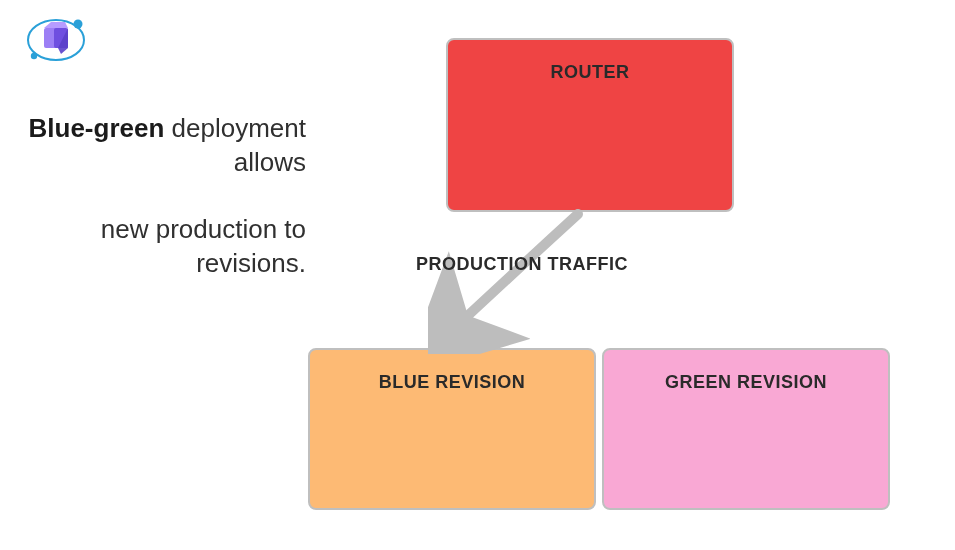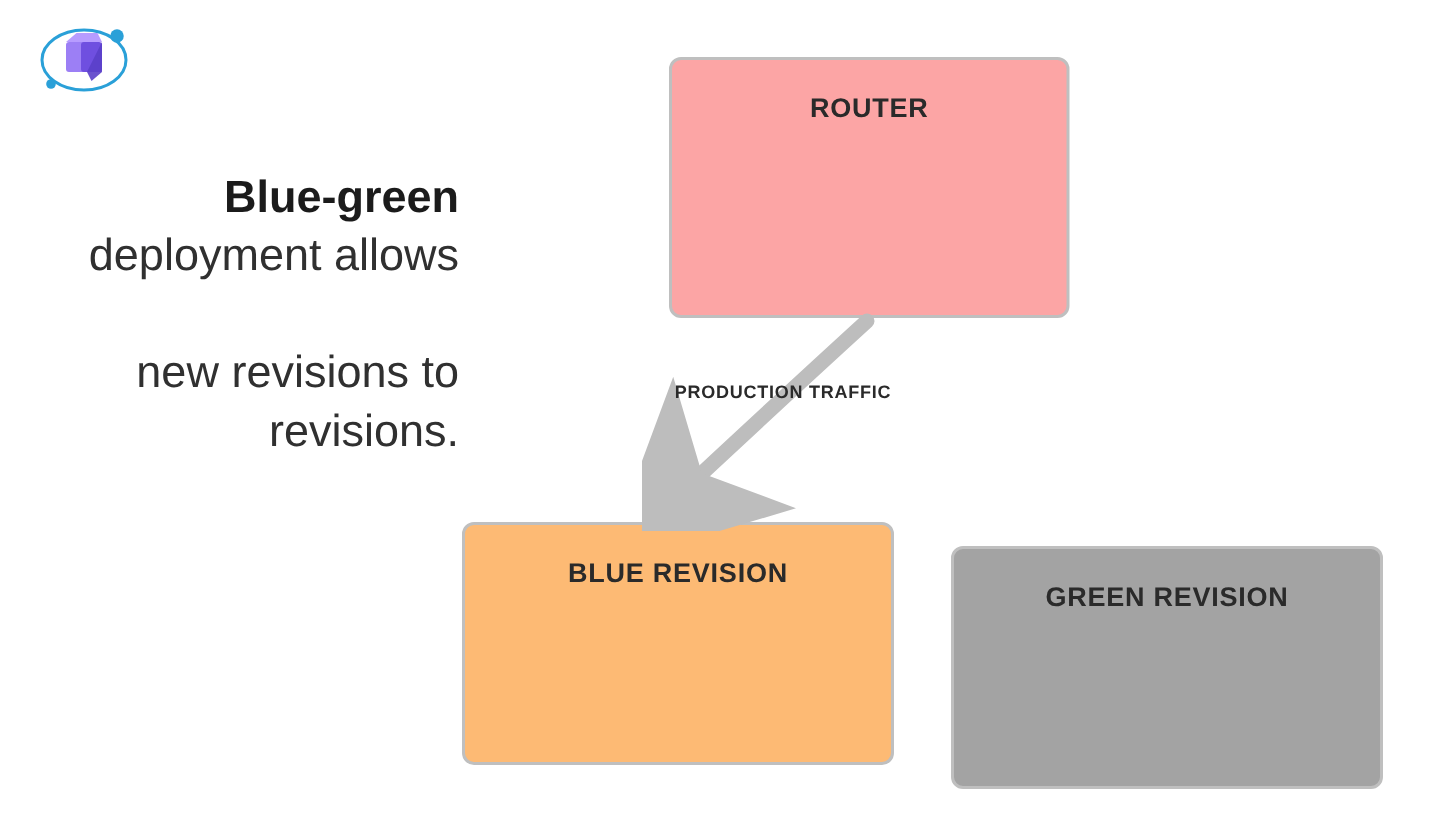--- a/index.html
+++ b/index.html
@@ -1,46 +1,46 @@
 <!DOCTYPE html>
 <html><head>
 <meta charset="utf-8">
 <style>
   * { box-sizing: border-box; margin: 0; padding: 0; }
   html, body { width: 955px; height: 550px; font-family: "Segoe UI", -apple-system, sans-serif; background: #fff; overflow: hidden; }
   .canvas { position: relative; width: 955px; height: 550px; }
 
   .icon-wrap { position: absolute; top: 14px; left: 24px; width: 64px; height: 52px; }
 
-  .desc-block { position: absolute; top: 112px; left: 18px; width: 288px; text-align: right; color: #303030; font-size: 30px; line-height: 1.3; }
+  .desc-block { position: absolute; top: 112px; left: 18px; width: 288px; text-align: right; color: #303030; font-size: 26px; line-height: 1.3; }
   .desc-block .strong { font-weight: 700; color: #1b1b1b; }
 
   .box {
     position: absolute;
     border: 2px solid #bfbfbf;
     border-radius: 8px;
     text-align: center;
     font-weight: 700;
     letter-spacing: 0.5px;
     color: #2a2a2a;
     font-size: 18px;
     padding-top: 22px;
   }
-  .router-box { top: 38px; left: 446px; width: 267px; height: 174px; background: #fca5a5; }
+  .router-box { top: 38px; left: 446px; width: 288px; height: 174px; background: #ef4444; }
   .blue-box  { top: 348px; left: 308px; width: 288px; height: 162px; background: #fdba74; border-color: #bfbfbf; }
-  .green-box { top: 348px; left: 634px; width: 288px; height: 162px; background: #a3a3a3; border-color: #bfbfbf; margin-top: 16px; }
+  .green-box { top: 348px; left: 602px; width: 288px; height: 162px; background: #f9a8d4; border-color: #bfbfbf; }
 
   .arrow-svg { position: absolute; top: 208px; left: 428px; width: 180px; height: 146px; }
 
   .traffic-label {
     position: absolute;
     top: 254px; left: 402px; width: 240px;
     text-align: center;
     font-weight: 700;
-    font-size: 12px;
+    font-size: 18px;
     letter-spacing: 0.5px;
     color: #2a2a2a;
   }
 </style>
 </head>
 <body>
 
 <div class="canvas">
 
   <div class="icon-wrap">
@@ -56,21 +56,21 @@
         <rect x="30" y="14" width="14" height="20" rx="2" fill="#6f4fe0"></rect>
         <path d="M20 14 L27 8 L41 8 L44 14 Z" fill="#b79cff"></path>
         <path d="M44 14 L44 34 L37 40 L34 34 Z" fill="#5a3fc9" opacity="0.9"></path>
       </g>
     </svg>
   </div>
 
   <div class="desc-block">
     <span class="strong">Blue-green</span><span> deployment allows</span><br>
     <br>
-    <span>new revisions to</span><br>
+    <span>new production to</span><br>
     <span>revisions.</span>
   </div>
 
   <div class="box router-box">
     <span>ROUTER</span>
   </div>
 
   <div class="box blue-box">
     <span>BLUE REVISION</span>
   </div>

